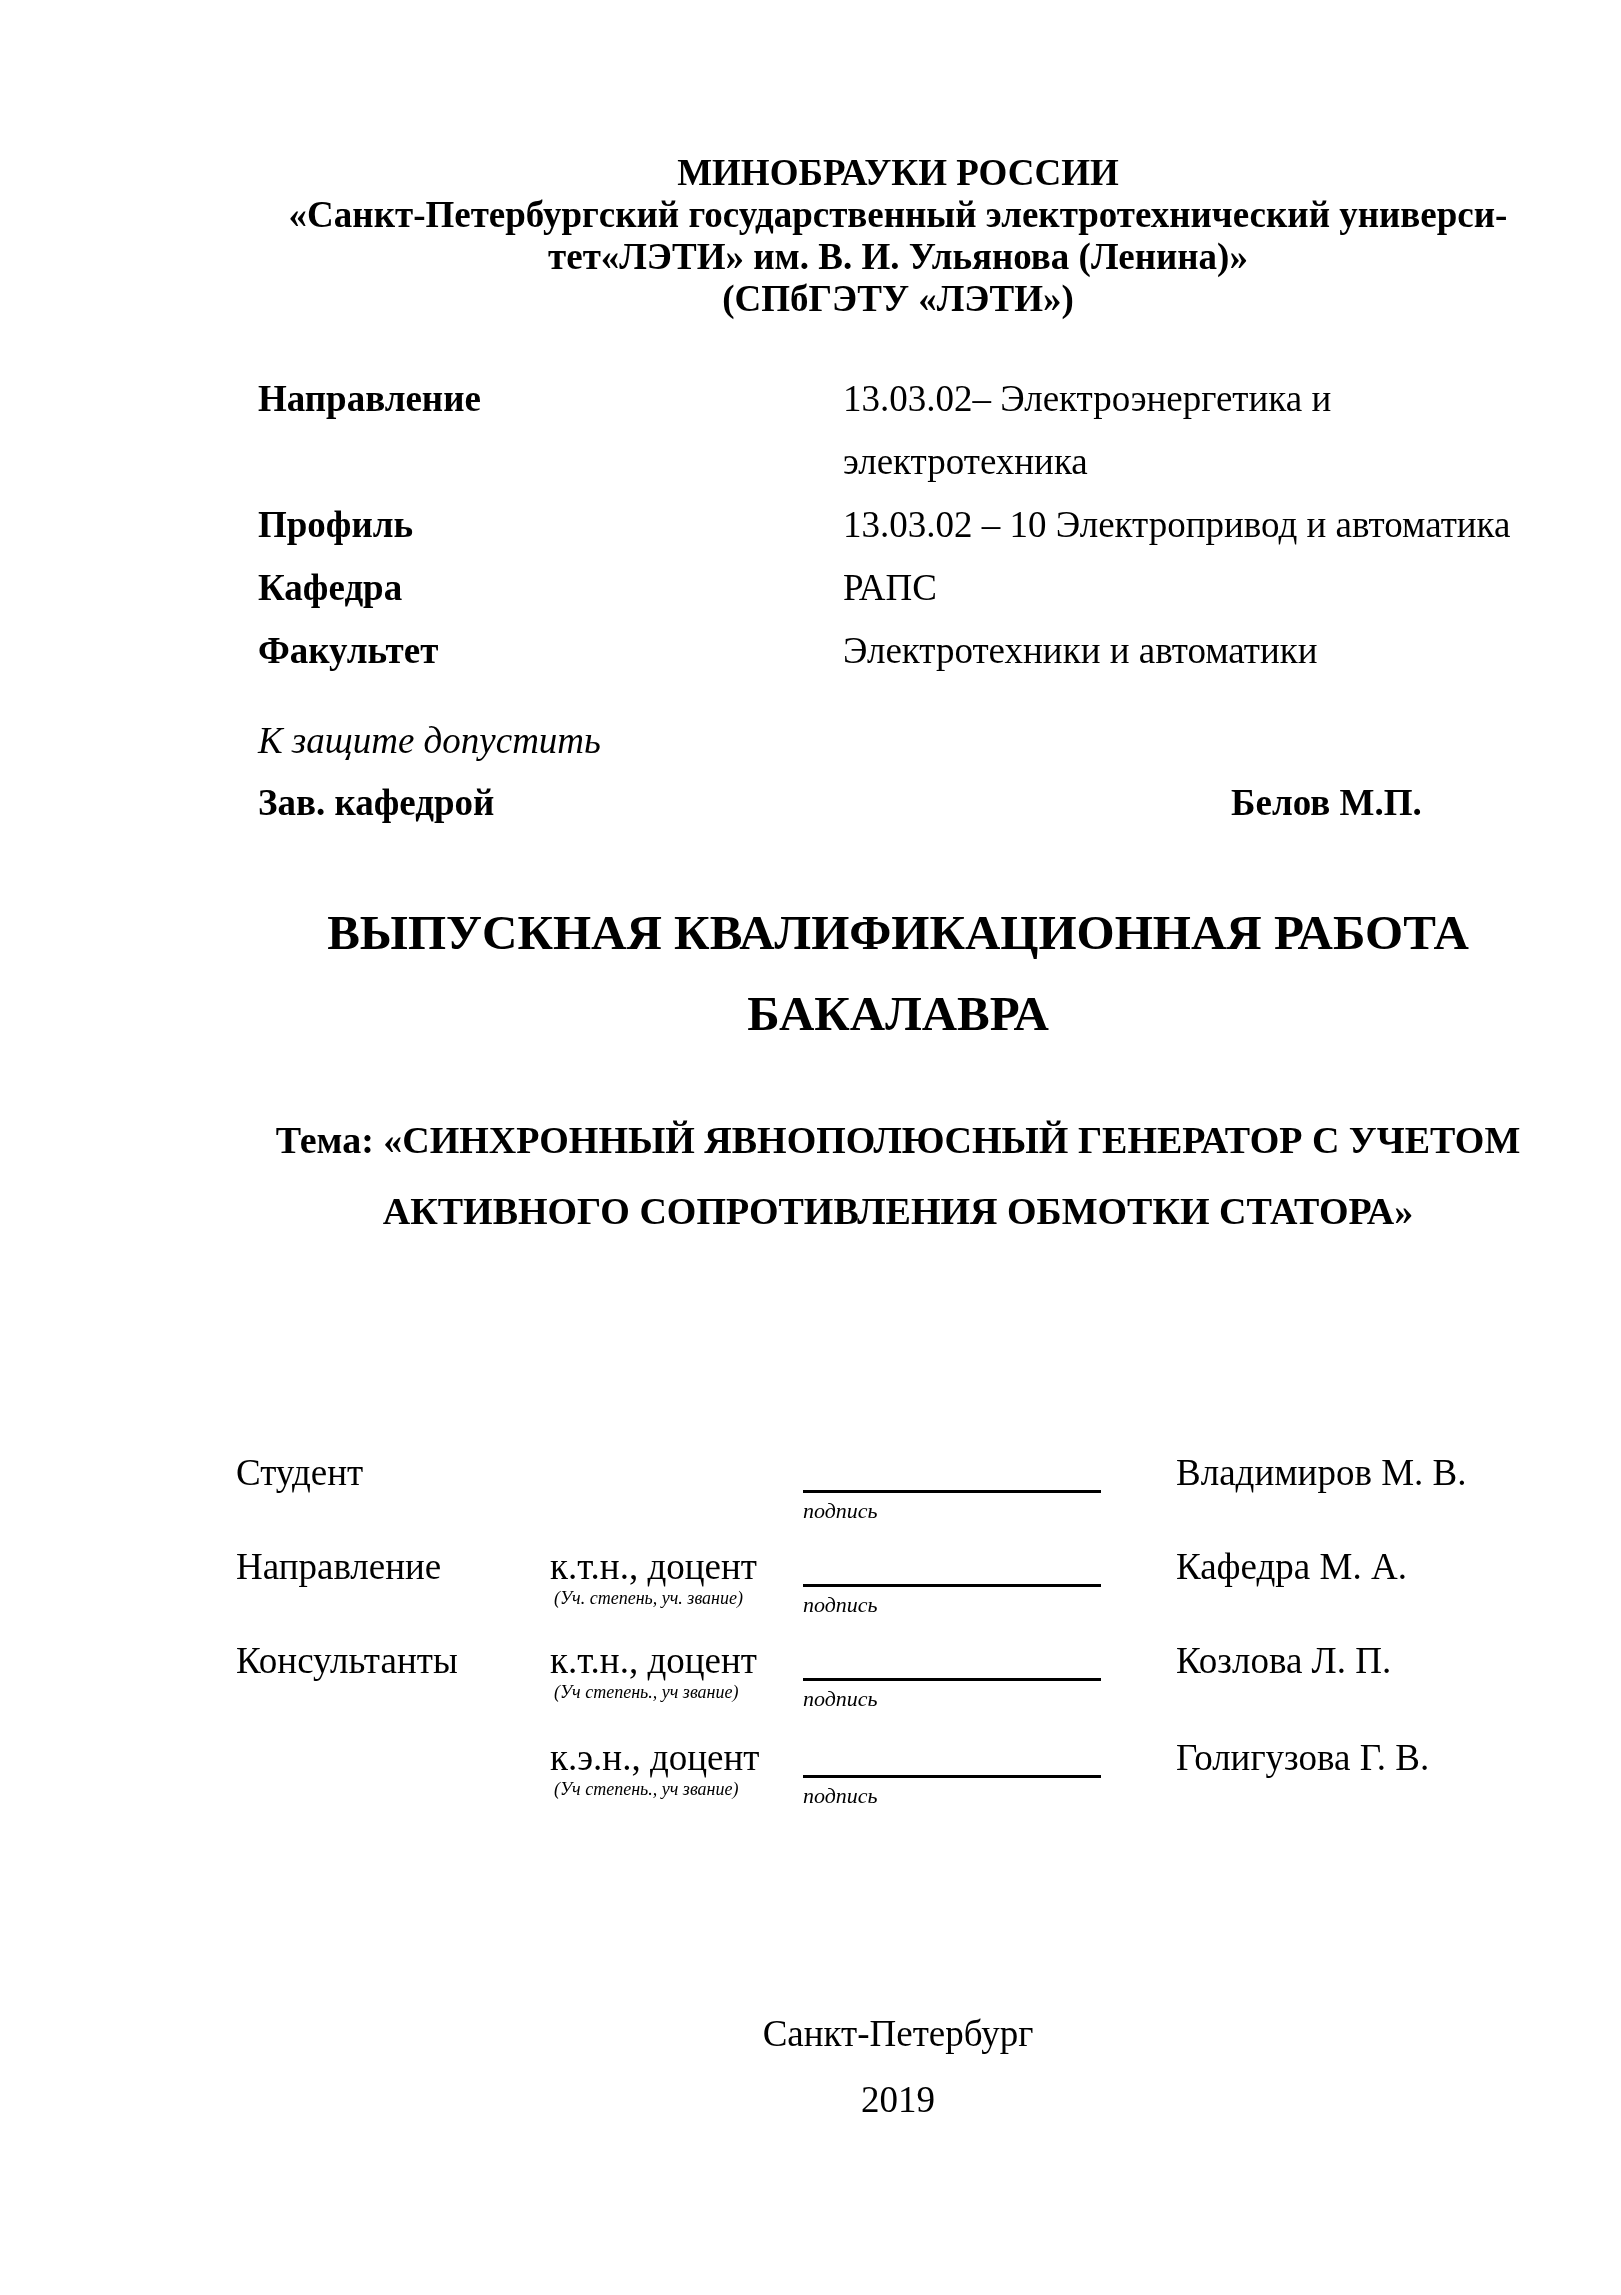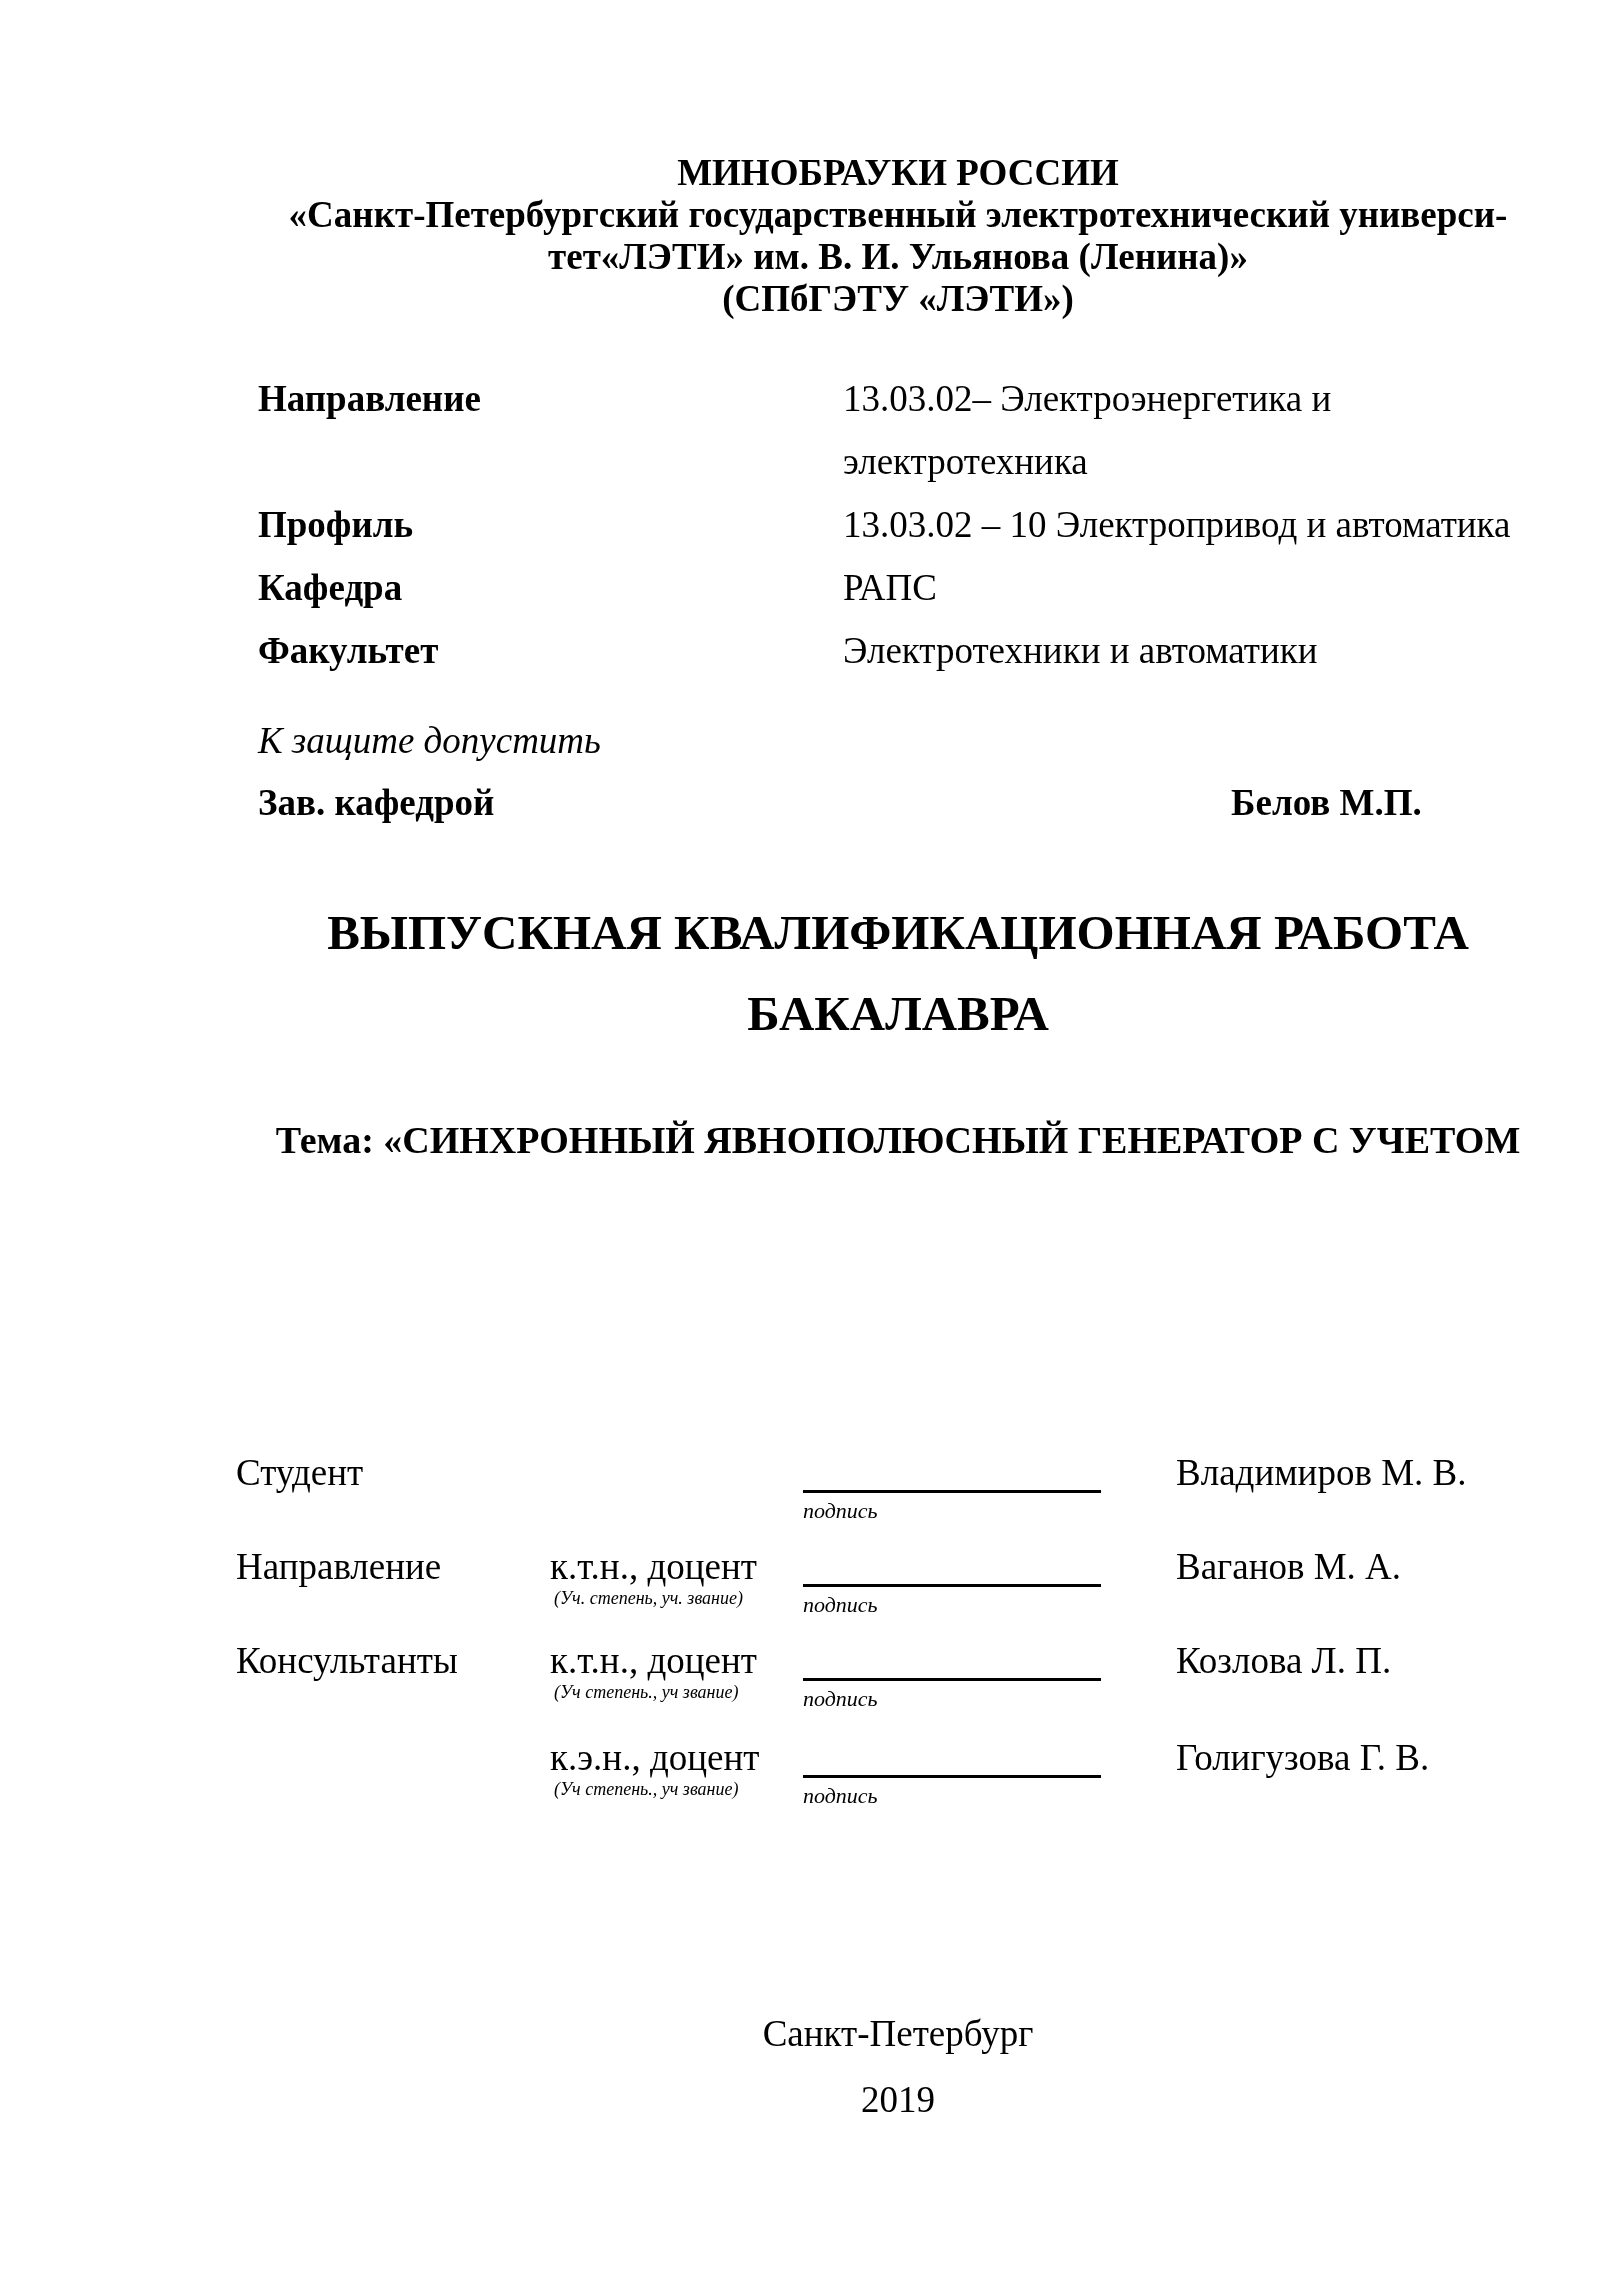--- a/index.html
+++ b/index.html
@@ -146,36 +146,37 @@
     </div>
   </div>
 
   <div class="block work-title">
     <div>ВЫПУСКНАЯ КВАЛИФИКАЦИОННАЯ РАБОТА</div>
     <div>БАКАЛАВРА</div>
   </div>
 
   <div class="block theme">
     <div>Тема: «СИНХРОННЫЙ ЯВНОПОЛЮСНЫЙ ГЕНЕРАТОР С УЧЕТОМ</div>
+    <div>АКТИВНОГО СОПРОТИВЛЕНИЯ ОБМОТКИ СТАТОРА»</div>
   </div>
 
   <div class="sig-row sig-row-1">
     <span class="role">Студент</span>
     <span class="sig-line"></span>
     <span class="caption">подпись</span>
     <span class="name">Владимиров М. В.</span>
   </div>
 
   <div class="sig-row sig-row-2">
     <span class="role">Направление</span>
     <span class="degree">к.т.н., доцент</span>
     <span class="note">(Уч. степень, уч. звание)</span>
     <span class="sig-line"></span>
     <span class="caption">подпись</span>
-    <span class="name">Ваганов М. А.</span>
+    <span class="name">Кафедра М. А.</span>
   </div>
 
   <div class="sig-row sig-row-3">
     <span class="role">Консультанты</span>
     <span class="degree">к.т.н., доцент</span>
     <span class="note">(Уч степень., уч звание)</span>
     <span class="sig-line"></span>
     <span class="caption">подпись</span>
     <span class="name">Козлова Л. П.</span>
   </div>

